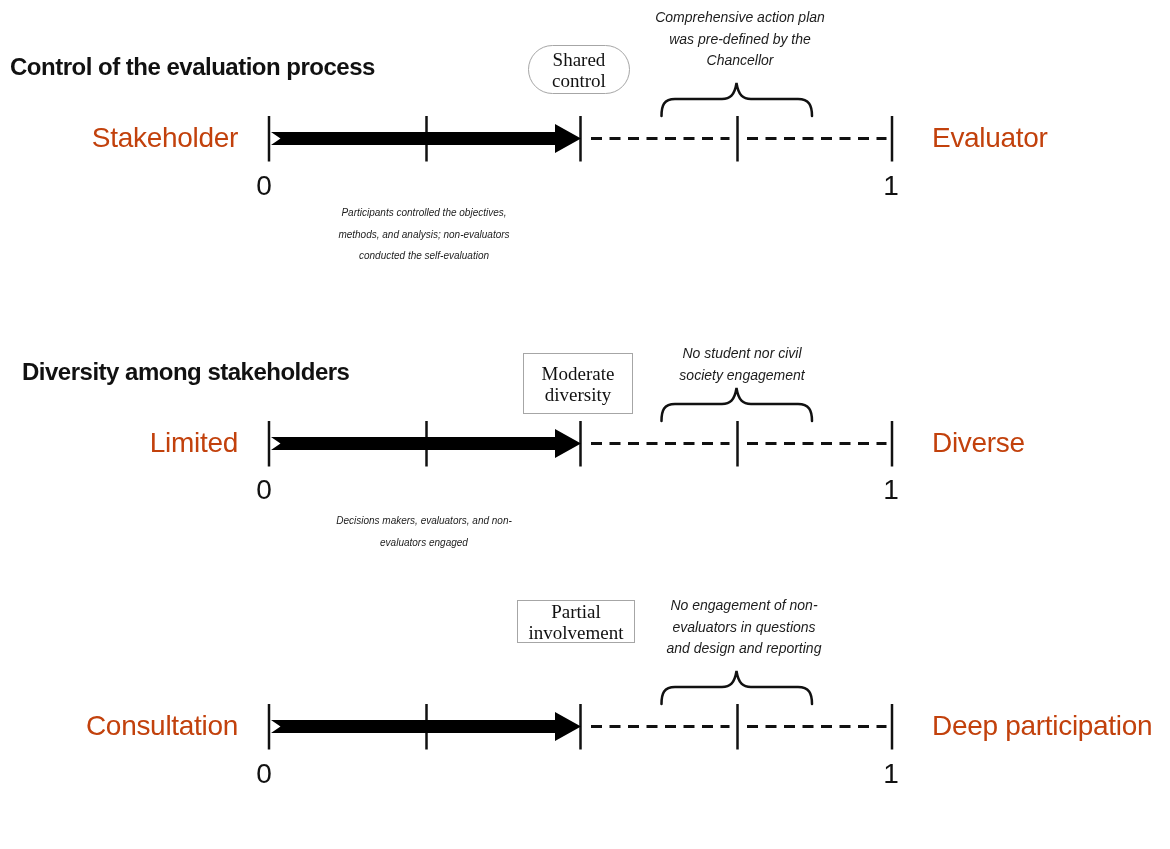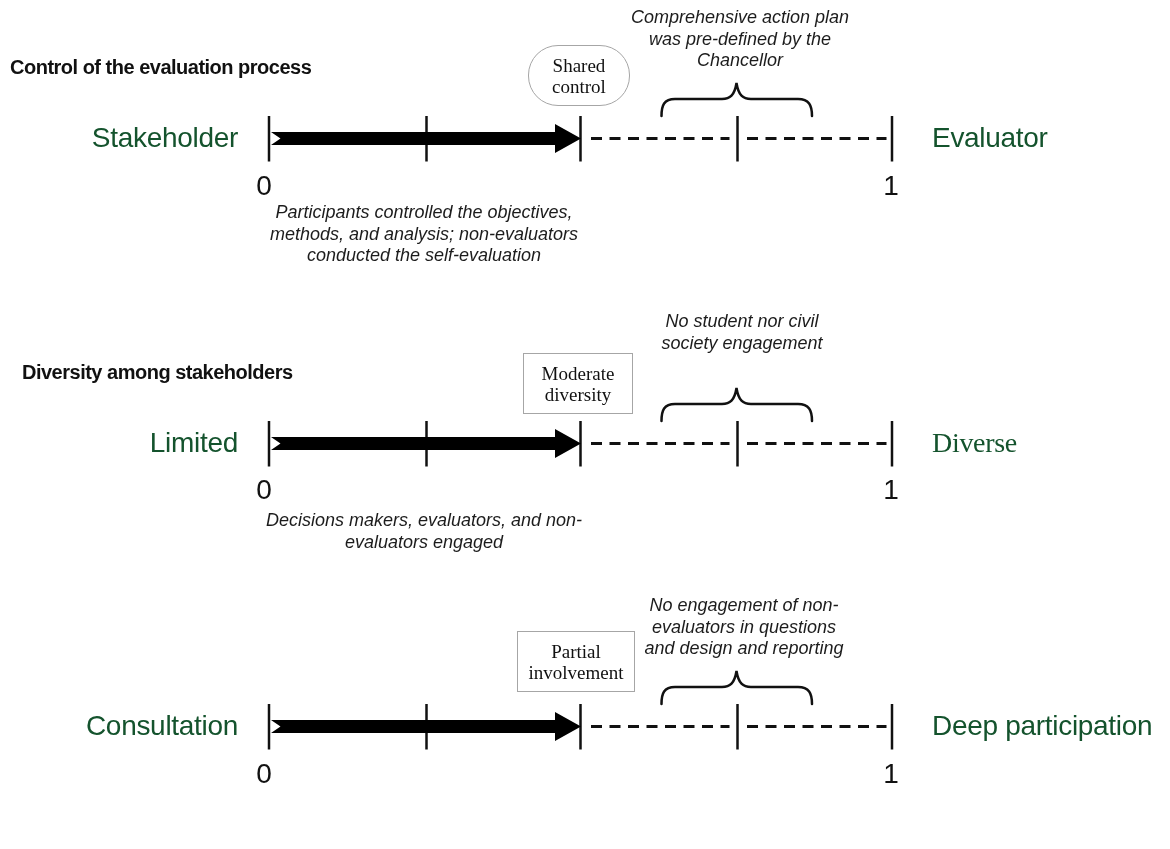--- a/index.html
+++ b/index.html
@@ -1,38 +1,38 @@
 <!DOCTYPE html>
 <html><head>
 <meta charset="utf-8">
 <style>
   html,body{margin:0;padding:0;background:#ffffff;}
   #canvas{
     position:relative;width:1170px;height:849px;background:#ffffff;overflow:hidden;
     font-family:"Liberation Sans",sans-serif;color:#111111;
   }
   .title{
-    position:absolute;font-size:20px;font-weight:bold;letter-spacing:-0.5px;
+    position:absolute;font-size:24px;font-weight:bold;letter-spacing:-0.5px;
     line-height:28px;white-space:nowrap;color:#111111;
   }
   .lab{
     position:absolute;height:40px;display:flex;align-items:center;
-    font-size:28px;letter-spacing:-0.3px;white-space:nowrap;color:#14532d;
+    font-size:28px;letter-spacing:-0.3px;white-space:nowrap;color:#c2410c;
   }
   .lab.left{justify-content:flex-end;}
   .digit{
     position:absolute;width:40px;text-align:center;font-size:28px;line-height:32px;color:#111111;
   }
   .ann{
     position:absolute;width:260px;text-align:center;font-style:italic;
-    font-size:18px;line-height:21.5px;white-space:pre-line;color:#1c1c1c;
+    font-size:14px;line-height:21.5px;white-space:pre-line;color:#1c1c1c;
   }
   .cap{
     position:absolute;width:330px;text-align:center;font-style:italic;
-    font-size:18px;line-height:21.5px;white-space:pre-line;color:#1c1c1c;
+    font-size:10px;line-height:21.5px;white-space:pre-line;color:#1c1c1c;
   }
   .valbox{
     position:absolute;box-sizing:border-box;border:1.5px solid #a6a6a6;background:#ffffff;
     display:flex;align-items:center;justify-content:center;text-align:center;
     font-family:"Liberation Serif",serif;font-size:19px;line-height:21px;
     white-space:pre-line;color:#111111;
   }
   svg.overlay{position:absolute;left:0;top:0;pointer-events:none;}
 </style>
 </head>
@@ -76,45 +76,45 @@
       <line x1="591" y1="0" x2="729.5" y2="0" stroke="#111" stroke-width="3" stroke-dasharray="11 7.5"></line>
       <line x1="747" y1="0" x2="886.5" y2="0" stroke="#111" stroke-width="3" stroke-dasharray="11 7.5"></line>
       <path d="M661.5,-22.5 C661.5,-33 664,-39.5 675,-39.5 L722,-39.5 C730,-39.5 734.5,-43 736.5,-55.5 C738.5,-43 743,-39.5 751,-39.5 L798,-39.5 C809,-39.5 812,-33 812,-22.5" fill="none" stroke="#111" stroke-width="2.5" stroke-linecap="round"></path>
     </g>
   </svg>
 
   <div class="title" style="left:10px;top:53px;">Control of the evaluation process</div>
   <div class="ann" style="left:610px;top:7px;">Comprehensive action plan
 was pre-defined by the
 Chancellor</div>
-  <div class="valbox" style="left:528px;top:45px;width:102px;height:61px;border-radius:30px;">Shared
+  <div class="valbox" style="left:528px;top:45px;width:102px;height:49px;border-radius:30px;">Shared
 control</div>
   <div class="lab left" style="right:932px;top:118px;">Stakeholder</div>
   <div class="lab right" style="left:932px;top:118px;">Evaluator</div>
   <div class="digit" style="left:244px;top:170px;">0</div>
   <div class="digit" style="left:871px;top:170px;">1</div>
   <div class="cap" style="left:259px;top:202px;">Participants controlled the objectives,
 methods, and analysis; non-evaluators
 conducted the self-evaluation</div>
 
   <div class="title" style="left:22px;top:358px;text-align:right;">Diversity among stakeholders</div>
-  <div class="ann" style="left:612px;top:311px;">No student nor civil
+  <div class="ann" style="left:612px;top:343px;">No student nor civil
 society engagement</div>
   <div class="valbox" style="left:523px;top:353px;width:110px;height:61px;">Moderate
 diversity</div>
   <div class="lab left" style="right:932px;top:423px;">Limited</div>
-  <div class="lab right" style="left:932px;top:423px;font-family:Liberation Serif, serif;">Diverse</div>
+  <div class="lab right" style="left:932px;top:423px;">Diverse</div>
   <div class="digit" style="left:244px;top:474px;">0</div>
   <div class="digit" style="left:871px;top:474px;">1</div>
   <div class="cap" style="left:259px;top:510px;">Decisions makers, evaluators, and non-
 evaluators engaged</div>
 
   <div class="ann" style="left:614px;top:595px;">No engagement of non-
 evaluators in questions
 and design and reporting</div>
-  <div class="valbox" style="left:517px;top:631px;width:118px;height:61px;">Partial
+  <div class="valbox" style="left:517px;top:600px;width:118px;height:43px;">Partial
 involvement</div>
   <div class="lab left" style="right:932px;top:706px;">Consultation</div>
   <div class="lab right" style="left:932px;top:706px;">Deep participation</div>
   <div class="digit" style="left:244px;top:758px;">0</div>
   <div class="digit" style="left:871px;top:758px;">1</div>
 
 </div>
 
 </body></html>

